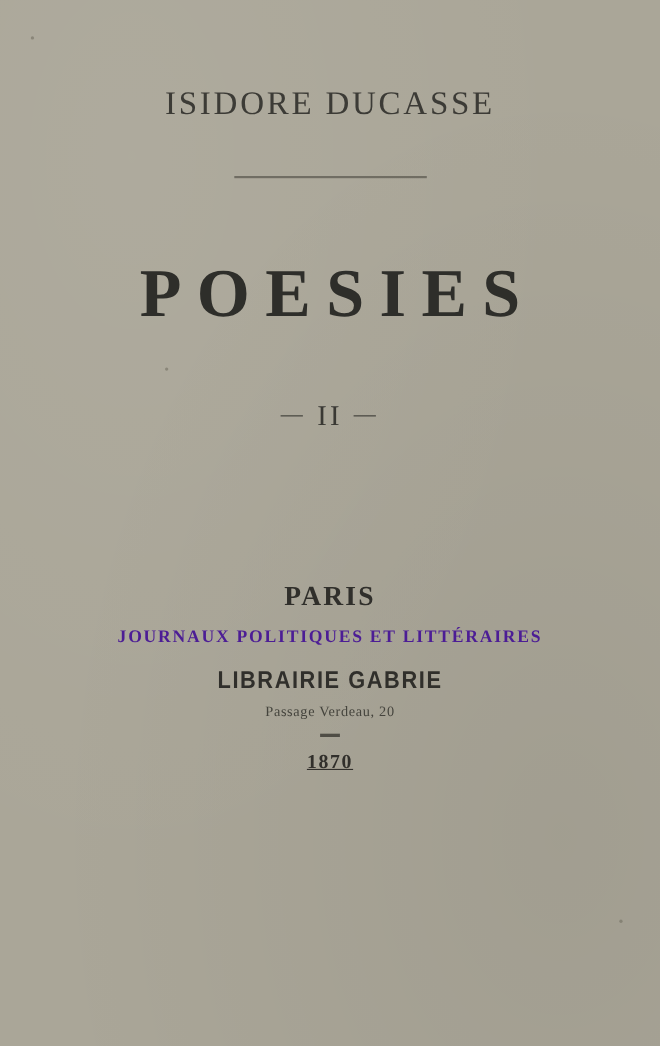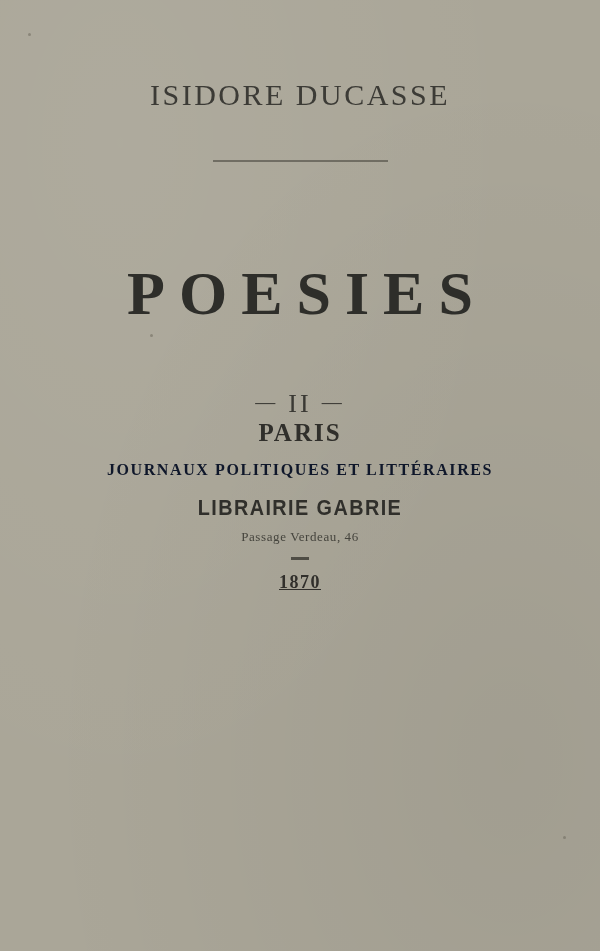--- a/index.html
+++ b/index.html
@@ -50,21 +50,21 @@
 
   .rule-thin {
     width: 175px;
     height: 0;
     margin: 48px auto 0 auto;
     border-top: 2px solid #5c5a50;
     opacity: 0.75;
   }
 
   .title {
-    margin-top: 96px;
+    margin-top: 70px;
     font-size: 62px;
     letter-spacing: 14px;
     font-weight: 700;
     color: #2e2e2a;
     font-family: "Liberation Serif", serif;
     text-indent: 14px;
   }
 
   .volume {
     margin-top: 60px;
@@ -131,33 +131,34 @@
     font-family: "Liberation Sans", sans-serif;
     transform: scaleX(0.82);
   }
 
   .ornament-block .ornament.second {
     margin-top: 20px;
     opacity: 0.8;
   }
 
   .imprint {
+    margin-top: 136px;
   }
   .city {
     font-size: 25px;
     letter-spacing: 2px;
     font-weight: 700;
     color: #302f2b;
   }
   .imprint-line {
     margin-top: 14px;
     font-size: 16px;
     letter-spacing: 1.6px;
     font-weight: 700;
-    color: #0f172a;
+    color: #4c1d95;
   }
   .publisher {
     margin-top: 16px;
     font-size: 22px;
     letter-spacing: 1.6px;
     font-weight: 700;
     color: #302f2b;
     font-family: "Liberation Sans", sans-serif;
     transform: scaleX(0.9);
   }
@@ -216,21 +217,21 @@
     </div>
 
 
     <div class="imprint">
       <div class="city">PARIS</div>
 
       <div class="imprint-line">JOURNAUX POLITIQUES ET LITTÉRAIRES</div>
 
       <div class="publisher">LIBRAIRIE GABRIE</div>
 
-      <div class="address">Passage Verdeau, 46</div>
+      <div class="address">Passage Verdeau, 20</div>
 
       <div class="small-dash"></div>
 
       <div class="year">1870</div>
     </div>
 
   </div>
 </div>
 
 </body></html>

